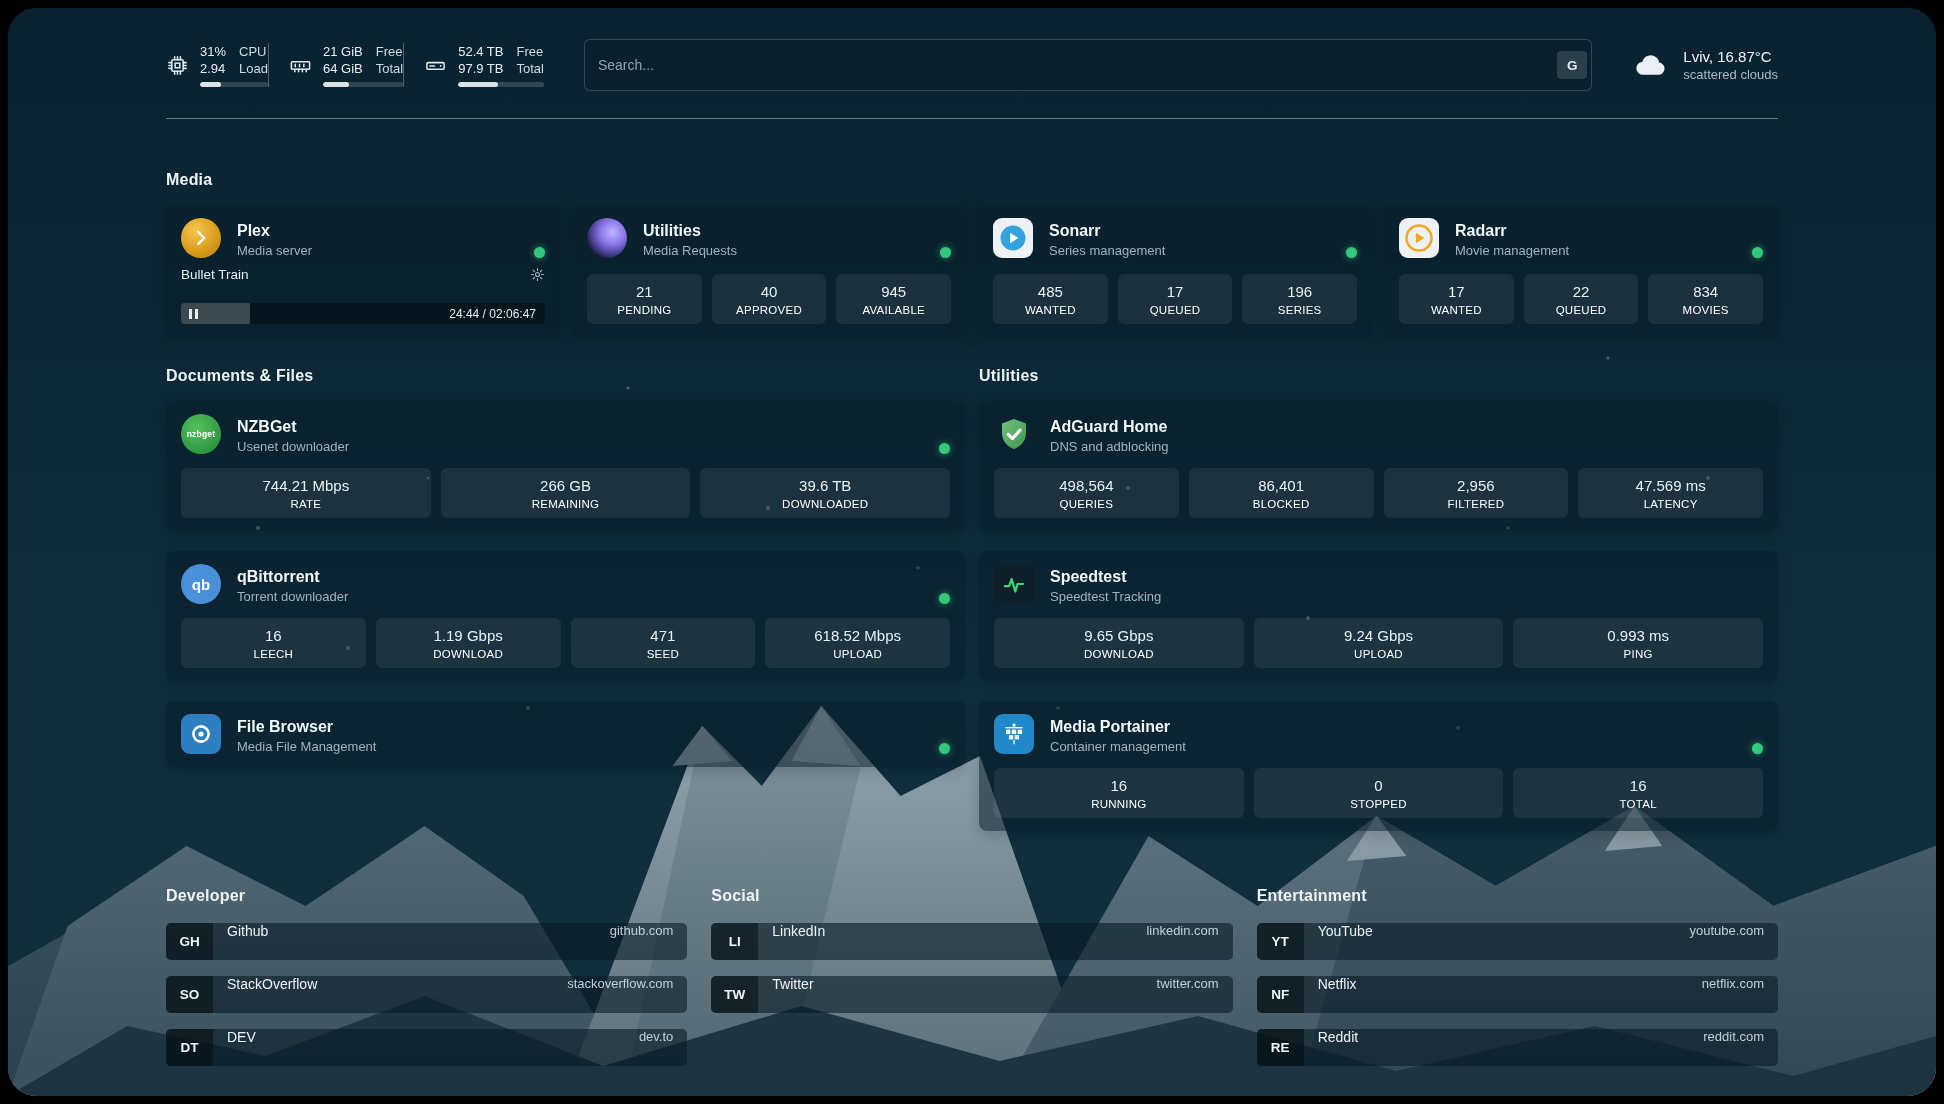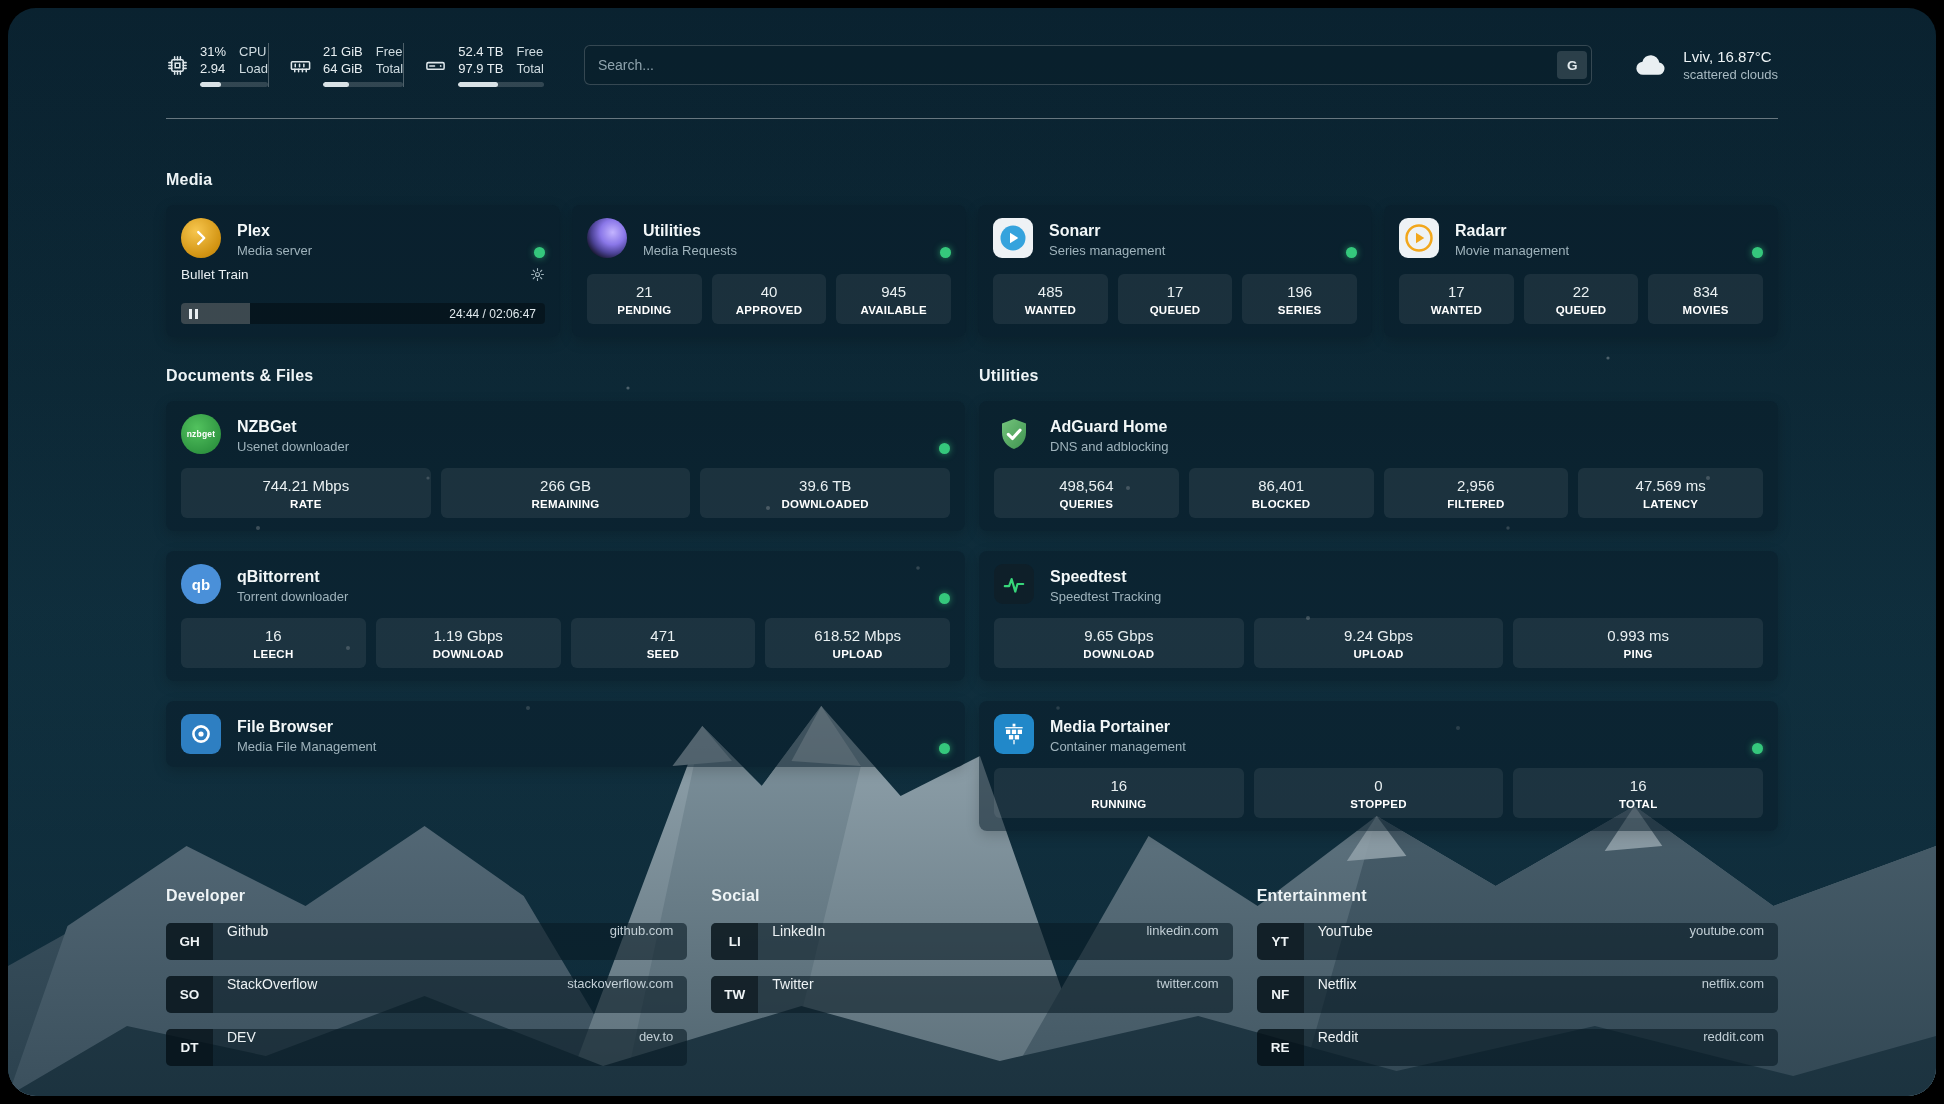--- a/index.html
+++ b/index.html
@@ -18,21 +18,21 @@
   .sys-widget { display:flex; align-items:center; gap:11px; }
   .sys-widget:not(:last-child) { border-right:1px solid rgba(255,255,255,0.28); margin-right:20px; }
   .sys-icon { color:#dfe8ec; display:flex; }
   .sys-main { display:flex; flex-direction:column; }
   .sys-text { display:flex; gap:13px; font-size:13px; line-height:1.32; color:#e8eff2; }
   .sys-col { display:flex; flex-direction:column; white-space:nowrap; }
   .sys-col.labs { color:#cfdbe0; }
   .sys-bar { margin-top:5px; height:5px; width:100%; background:rgba(255,255,255,0.16); border-radius:3px; overflow:hidden; }
   .sys-fill { height:100%; background:#d9e2e6; border-radius:3px; }
 
-  .searchbar { flex:1; margin:12px 40px; height:40px; display:flex; align-items:center;
+  .searchbar { flex:1; margin:12px 40px; height:52px; display:flex; align-items:center;
                background:rgba(10,31,41,0.55); border:1px solid rgba(255,255,255,0.18); border-radius:6px; padding:0 4px 0 13px; }
   .searchbar input { flex:1; background:transparent; border:none; outline:none; color:#e8eef1; font-size:14px; font-family:inherit; }
   .searchbar input::placeholder { color:#8fa3ad; }
   .engine-btn { width:30px; height:28px; flex:none; background:rgba(255,255,255,0.14); border:none; border-radius:4px;
                 color:#e3ebee; font-size:13.5px; font-weight:700; font-family:inherit; cursor:pointer; }
 
   .weather { display:flex; align-items:center; gap:13px; }
   .weather-loc { font-size:15px; color:#eef4f6; }
   .weather-cond { font-size:13px; color:#a8bac2; margin-top:2px; }
 
@@ -48,21 +48,21 @@
   .card-head { display:flex; align-items:flex-end; gap:16px; }
   .app-name { font-size:16px; font-weight:600; color:#f2f7f8; line-height:1.15; }
   .app-desc { font-size:13px; color:#9fb3bc; margin-top:3px; }
   .status-dot { width:11px; height:11px; border-radius:50%; background:#35c77c; margin-left:auto; flex:none;
                 box-shadow:0 0 7px rgba(53,199,124,.65); }
 
   .stat-row { display:flex; gap:10px; margin-top:auto; }
   .cardfix .stat-row { margin-top:14px; }
   .stat { flex:1; background:rgba(255,255,255,0.07); border-radius:6px; padding:9px 4px 8px; text-align:center; }
   .stat-value { font-size:15px; color:#e9f0f2; }
-  .stat-label { font-size:11.5px; font-weight:700; color:#fff; margin-top:4px; letter-spacing:.25px; }
+  .stat-label { font-size:11.5px; font-weight:400; color:#fff; margin-top:4px; letter-spacing:.25px; }
 
   
   .app-icon { width:40px; height:40px; flex:none; display:flex; align-items:center; justify-content:center; }
   .tile { background:#eef2f5; border-radius:9px; }
   .icon-plex { border-radius:50%; background:radial-gradient(circle at 38% 32%, #f7c64e, #d29413 68%, #b67d0c); }
   .icon-overseerr { border-radius:50%; background:radial-gradient(circle at 64% 36%, #c3b4ff 0%, #8a77e8 34%, #4d4397 58%, #191831 78%); }
   .icon-nzbget { border-radius:50%; background:radial-gradient(circle at 40% 35%, #52c25e, #2e9440 75%); color:#fff; font-size:8.5px; font-weight:700; letter-spacing:.2px; }
   .icon-qb { border-radius:50%; background:#4a90d9; color:#fff; font-size:15px; font-weight:700; }
   .icon-fb { background:#2e7fc2; border-radius:9px; }
   .icon-speedtest { background:#0e1f29; border-radius:9px; }

